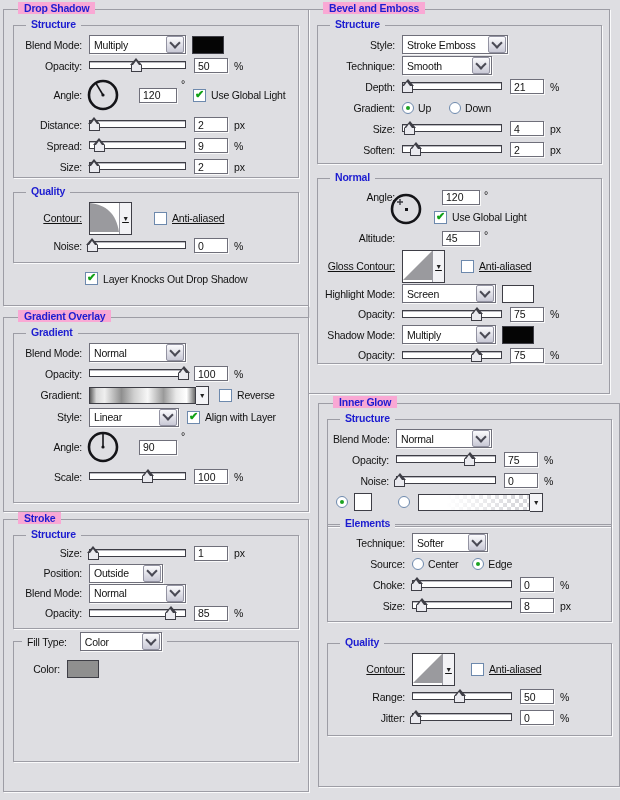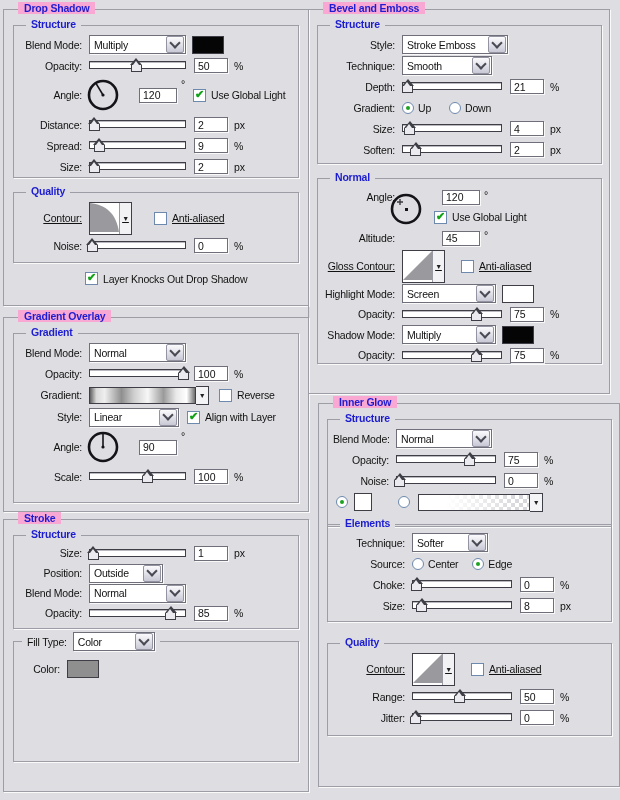--- a/index.html
+++ b/index.html
@@ -26,21 +26,21 @@
   .deg{margin-left:4px;align-self:flex-start;margin-top:2px;}
   
   .combo{display:flex;align-items:center;height:17px;background:#fff;
          border:1px solid #6f6f7a;box-shadow:1px 1px 0 rgba(255,255,255,.8);}
   .combo .ctext{flex:1;padding:0 4px;white-space:nowrap;overflow:hidden;}
   .cbtn{width:16px;height:15px;margin-right:1px;border:1px solid #9393a2;border-radius:2px;
         background:linear-gradient(180deg,#fbfbfd,#c9c9d6);display:flex;align-items:center;justify-content:center;flex:none;}
   .chev{width:6px;height:6px;border-left:2px solid #4a4a55;border-bottom:2px solid #4a4a55;
         transform:rotate(-45deg);margin-top:-4px;}
   .cw95{width:95px;} .cw104{width:104px;} .cw88{width:88px;gap:16px;} .cw72{width:72px;}
-  .cw92{width:92px;} .cw94{width:94px;} .cw74{width:74px;} .cw80{width:80px;}
+  .cw92{width:92px;} .cw94{width:94px;} .cw74{width:74px;} .cw80{width:80px;margin-left:7px;}
   
   .sw{width:30px;height:16px;border:1px solid #3e3e46;margin-left:6px;flex:none;}
   .sw-black{background:#050505;} .sw-white{background:#ffffff;} .sw-gray{background:#8f8f8f;}
   .sw-sq{width:16px;height:16px;margin-left:4px;}
   
   .slider{position:relative;width:97px;height:15px;flex:none;}
   .slider.rt{width:100px;}
   .strack{position:absolute;left:0;right:0;top:3px;height:6px;background:#fff;
           border:1px solid #3e3e46;box-shadow:inset 0 1px 0 #b9b9bf;}
   .sthumb{position:absolute;top:7px;width:9px;height:6px;background:#eaeaef;

